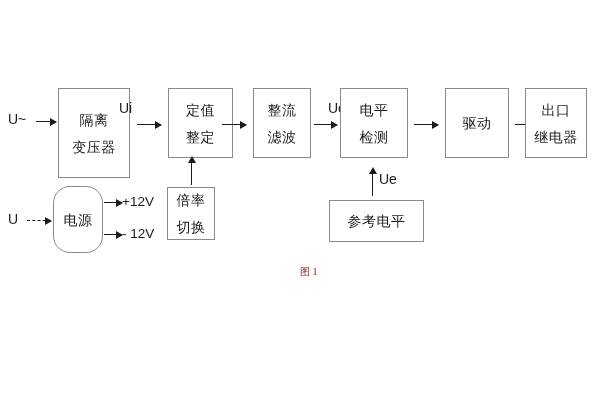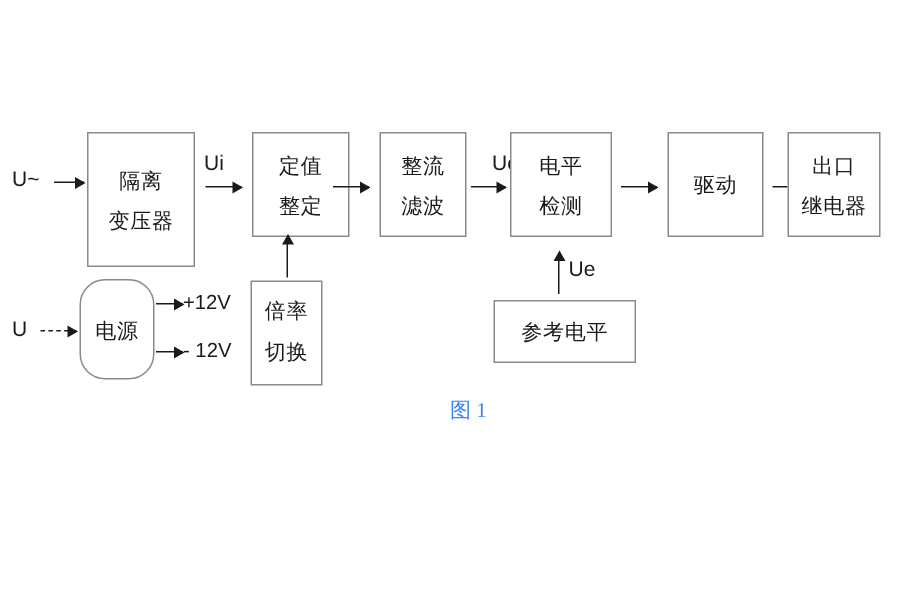--- a/index.html
+++ b/index.html
@@ -87,41 +87,41 @@
     top: -5px;
     left: -3.5px;
     width: 0;
     height: 0;
     border-left: 4px solid transparent;
     border-right: 4px solid transparent;
     border-bottom: 7px solid #1a1a1a;
   }
   .caption {
     position: absolute;
-    font-size: 14px;
-    color: #3b82f6;
+    font-size: 10px;
+    color: #7f1d1d;
     white-space: nowrap;
     font-family: Liberation Serif, serif;
   }
 </style>
 </head>
 <body>
 
 <div id="canvas">
 
   <div class="lbl" style="left:8px; top:112px;">U~</div>
 
   <div class="arrow-h" style="left:36px; top:121px; width:20px;"></div>
 
   <div class="box" style="left:58px; top:88px; width:72px; height:90px;text-align:center;">
     <span class="ln">隔离</span>
     <span class="ln">变压器</span>
   </div>
 
-  <div class="lbl" style="left:136px; top:101px;">Ui</div>
+  <div class="lbl" style="left:119px; top:101px;">Ui</div>
 
   <div class="arrow-h" style="left:137px; top:124px; width:24px;"></div>
 
   <div class="box" style="left:168px; top:88px; width:65px; height:70px;">
     <span class="ln">定值</span>
     <span class="ln">整定</span>
   </div>
 
   <div class="arrow-h" style="left:222px; top:124px; width:24px;"></div>
 
@@ -167,21 +167,21 @@
   <div class="box single" style="left:53px; top:186px; width:50px; height:67px;border-radius:17px;">
     <span class="ln">电源</span>
   </div>
 
   <div class="arrow-h" style="left:104px; top:202px; width:18px;"></div>
   <div class="lbl small" style="left:122px; top:195px;">+12V</div>
 
   <div class="arrow-h" style="left:104px; top:234px; width:18px;"></div>
   <div class="lbl small" style="left:122px; top:227px;">- 12V</div>
 
-  <div class="box" style="left:167px; top:187px; width:48px; height:70px;font-family:Liberation Serif, serif;">
+  <div class="box" style="left:167px; top:187px; width:48px; height:53px;">
     <span class="ln">倍率</span>
     <span class="ln">切换</span>
   </div>
 
   <div class="arrow-v" style="left:191px; top:161px; height:24px;"></div>
 
   <div class="caption" style="left:300px; top:265px;">图 1</div>
 
 </div>
 

